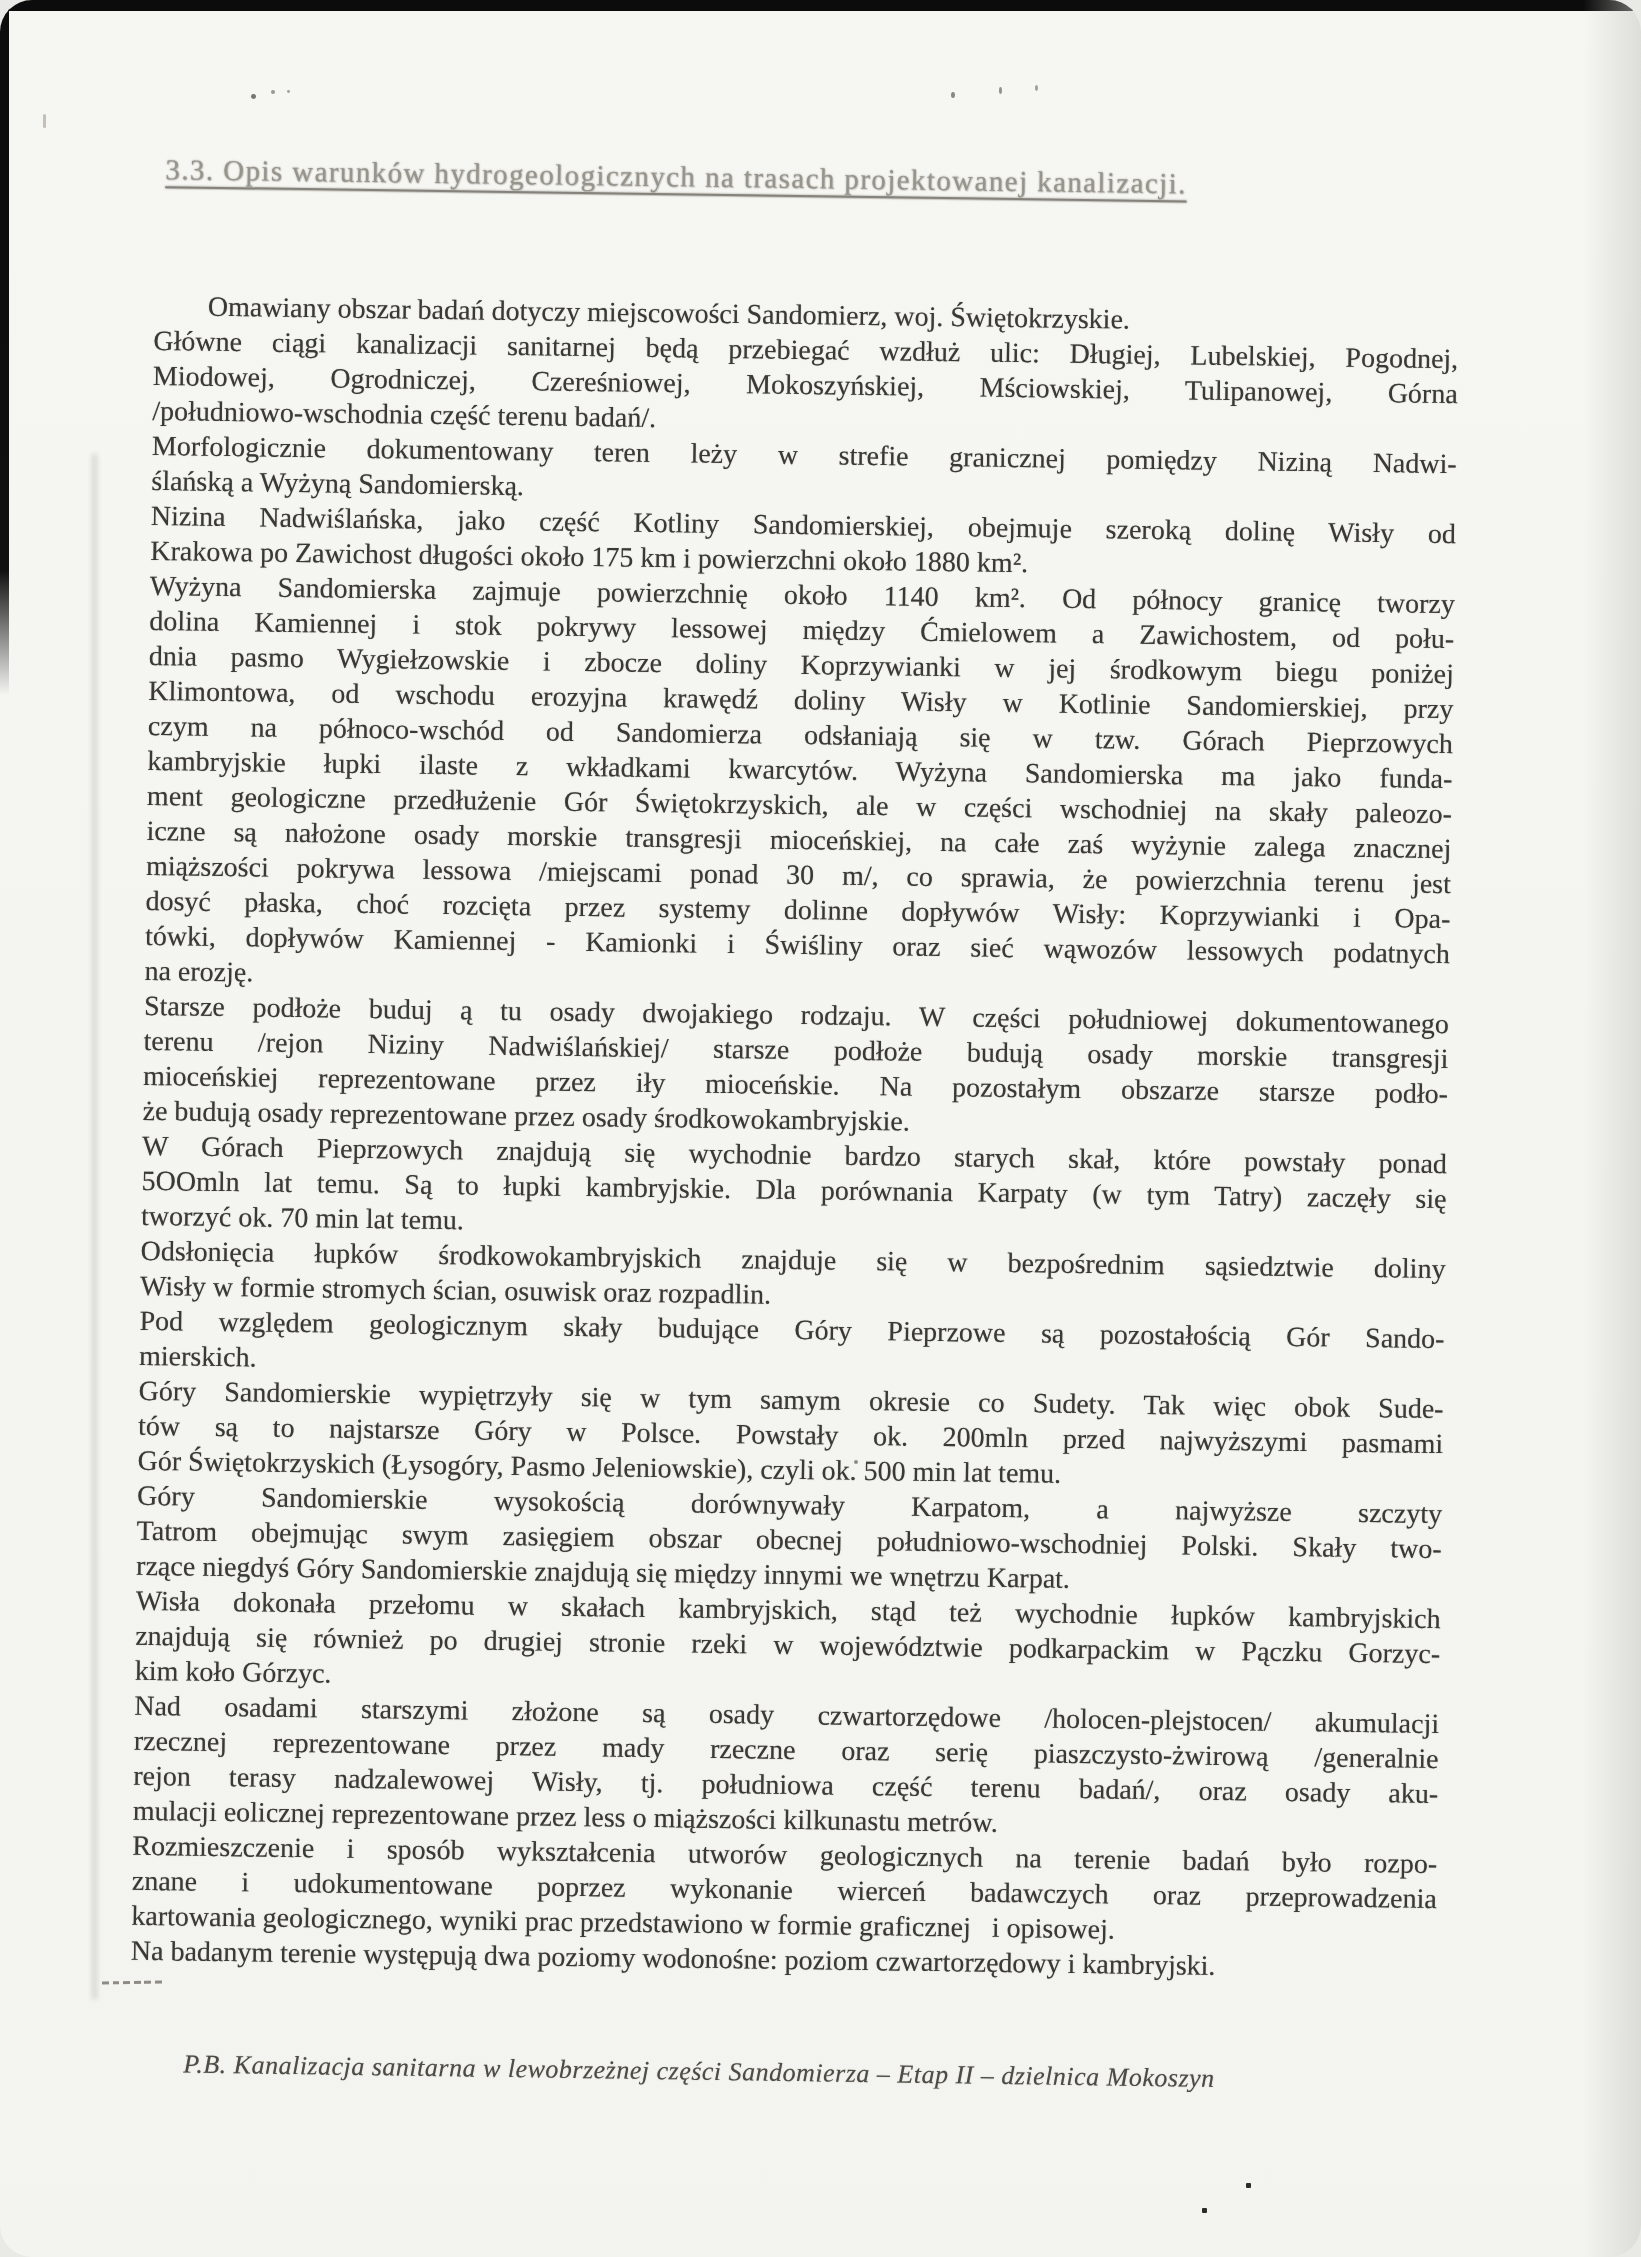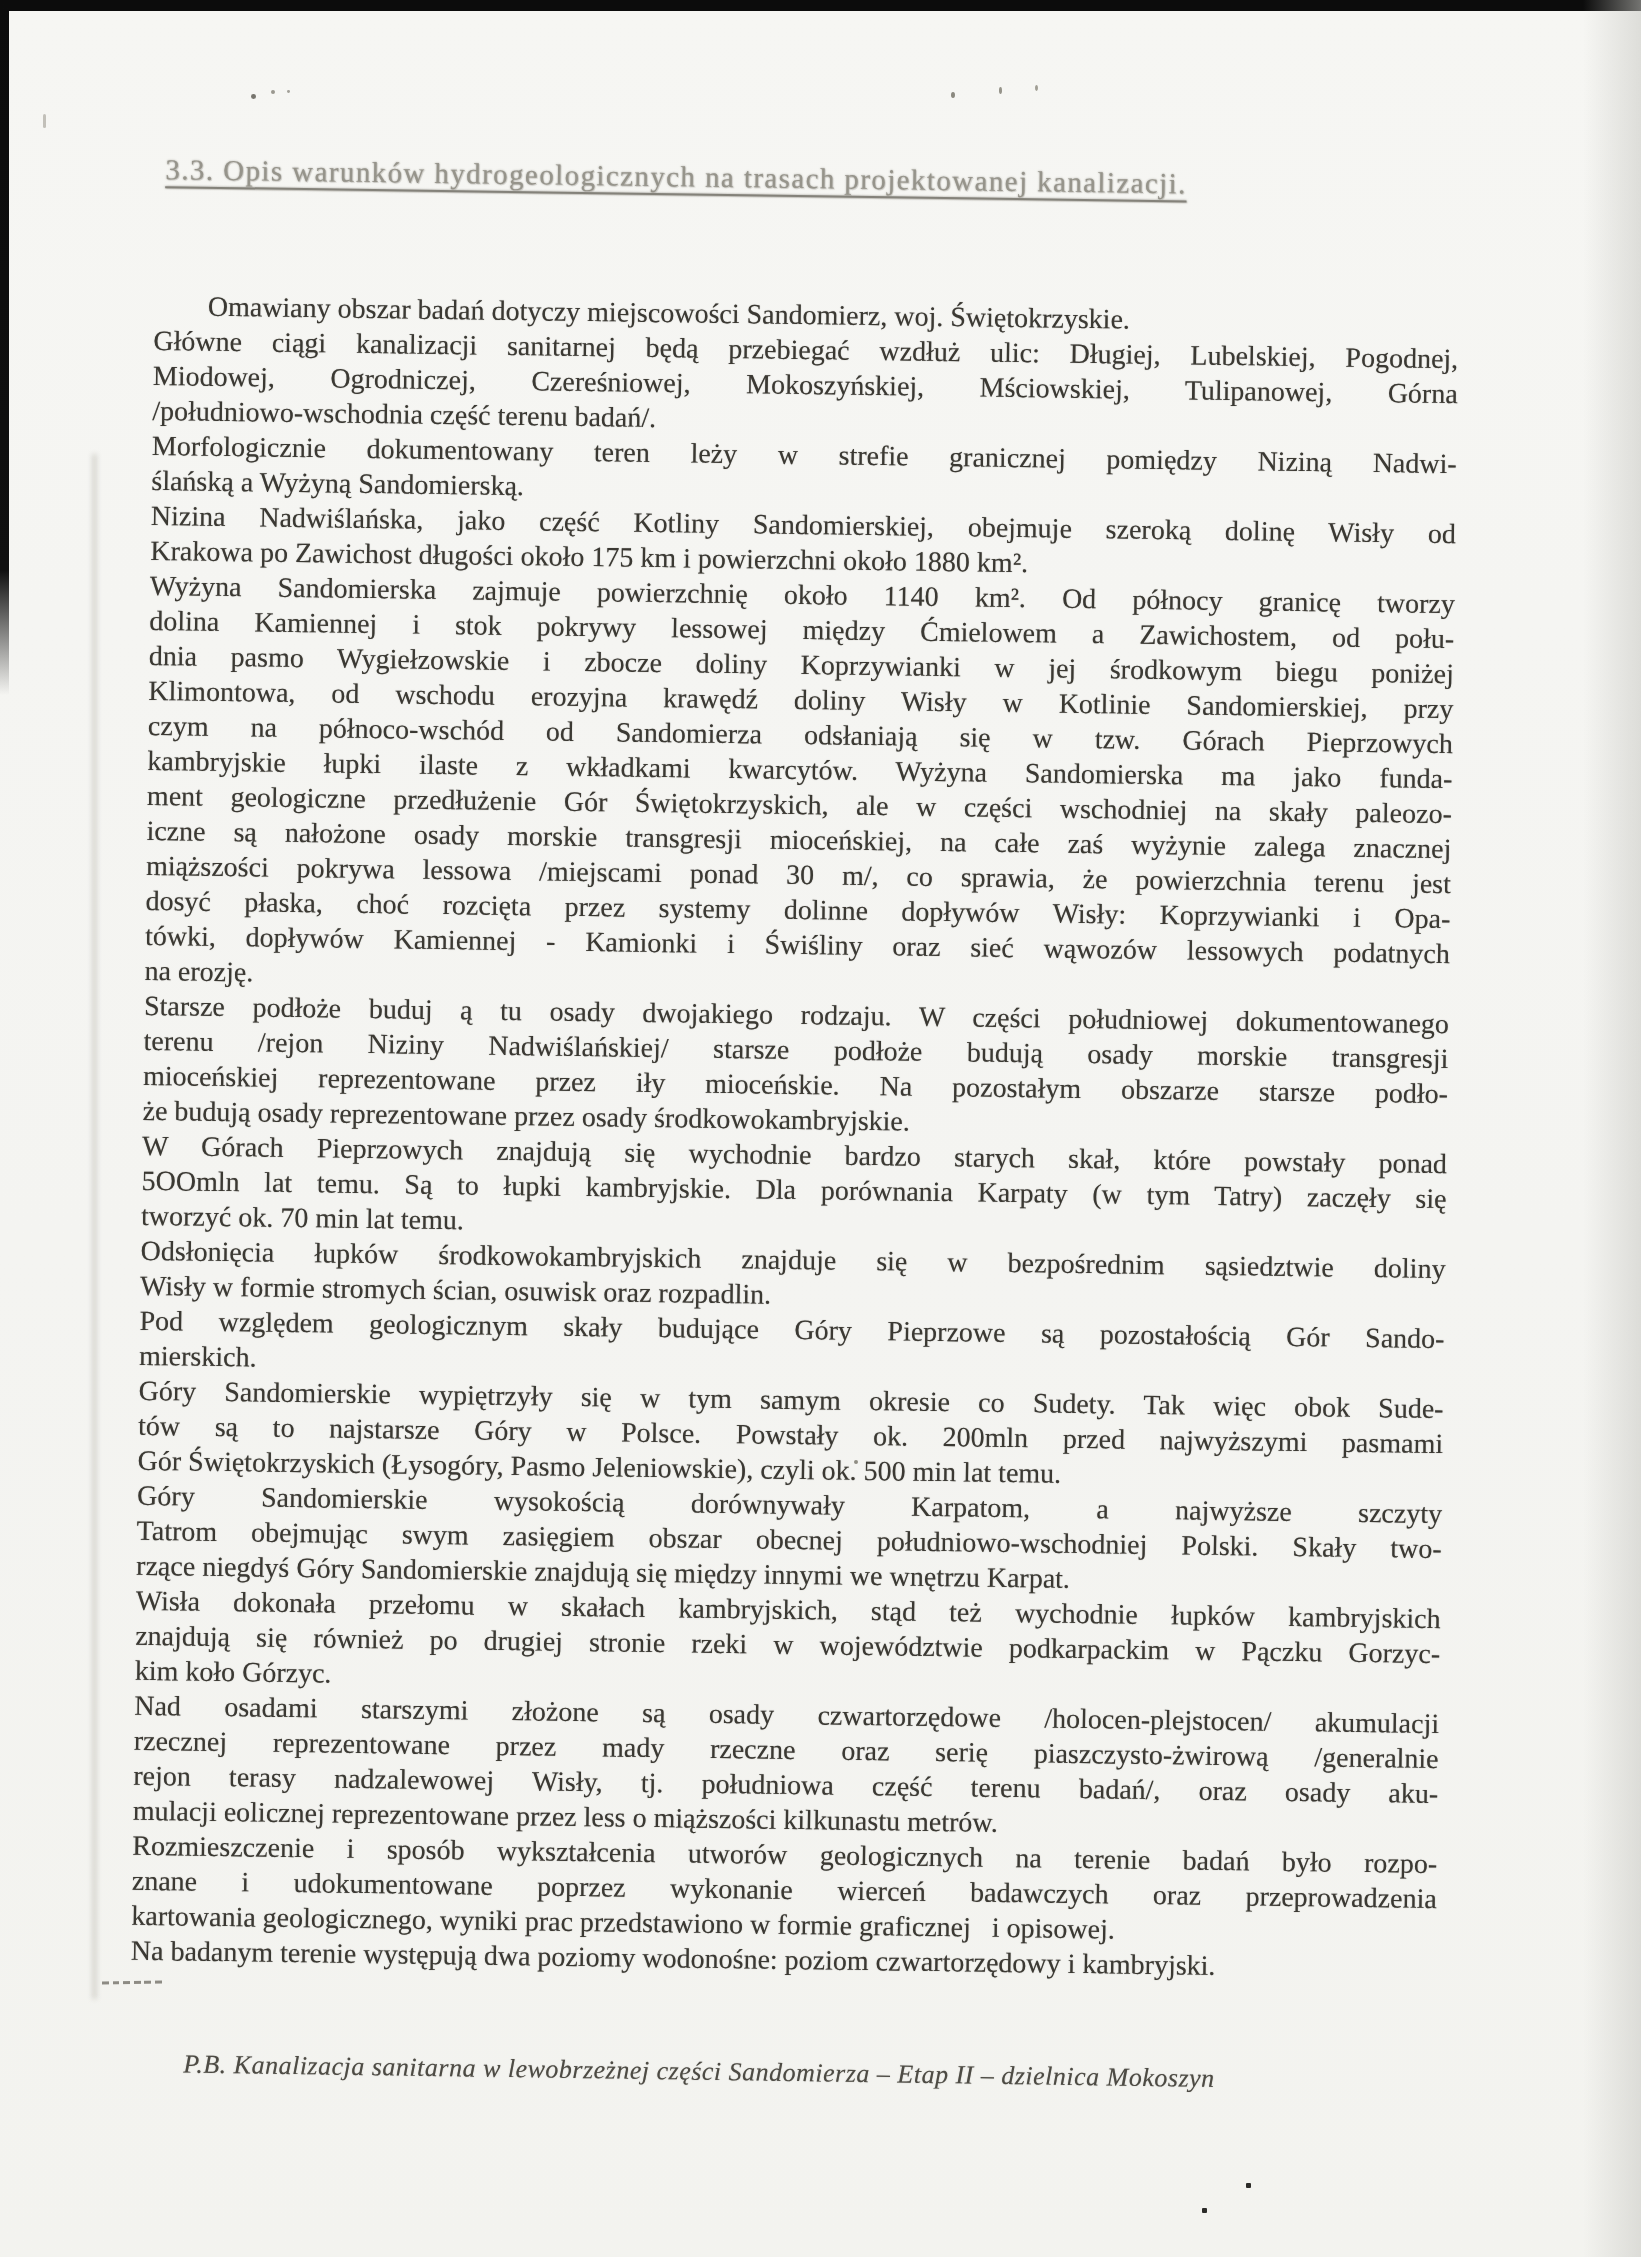--- a/index.html
+++ b/index.html
@@ -4,20 +4,21 @@
 <style>
   html, body { margin: 0; padding: 0; background: #e9e9e6; }
   .page {
     position: relative;
     width: 1641px;
     height: 2257px;
     margin: 0 auto;
     background: linear-gradient(180deg, #f6f6f3 0%, #f4f4f1 55%, #f3f3ef 100%);
     overflow: hidden;
     font-family: "Liberation Serif", "DejaVu Serif", serif;
+    border-radius: 32px;
   }
   
   .border-top {
     position: absolute; top: 0; left: 0;
     width: 1641px; height: 10.6px;
     background: #0c0c0c;
   }
   .border-left {
     position: absolute; top: 0; left: 0;
     width: 8.7px; height: 695px;

